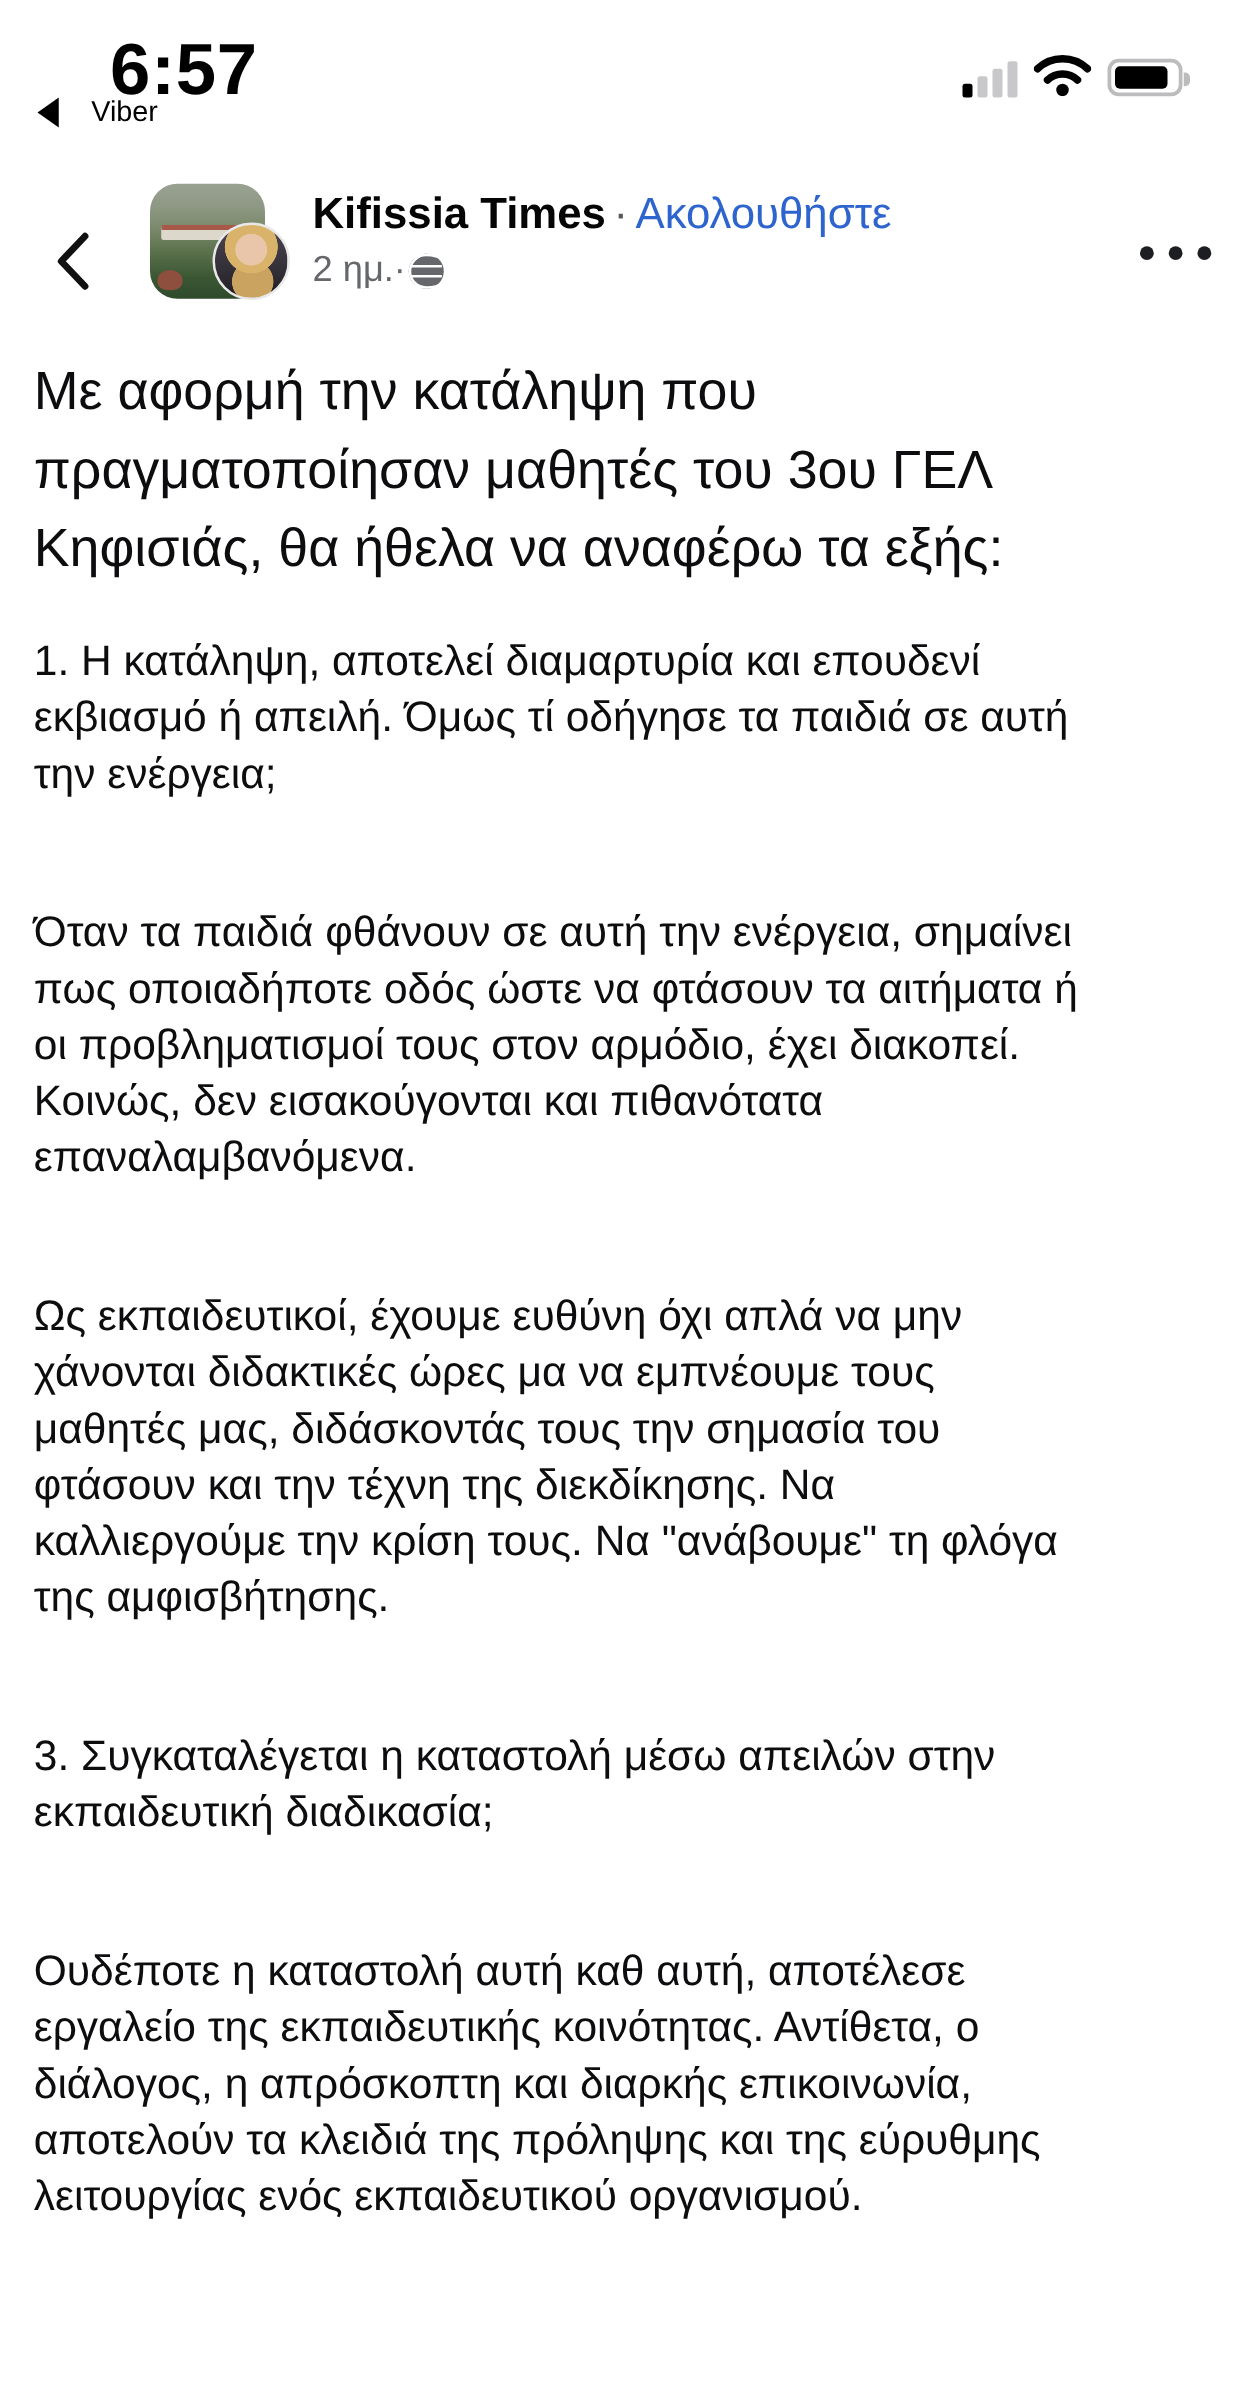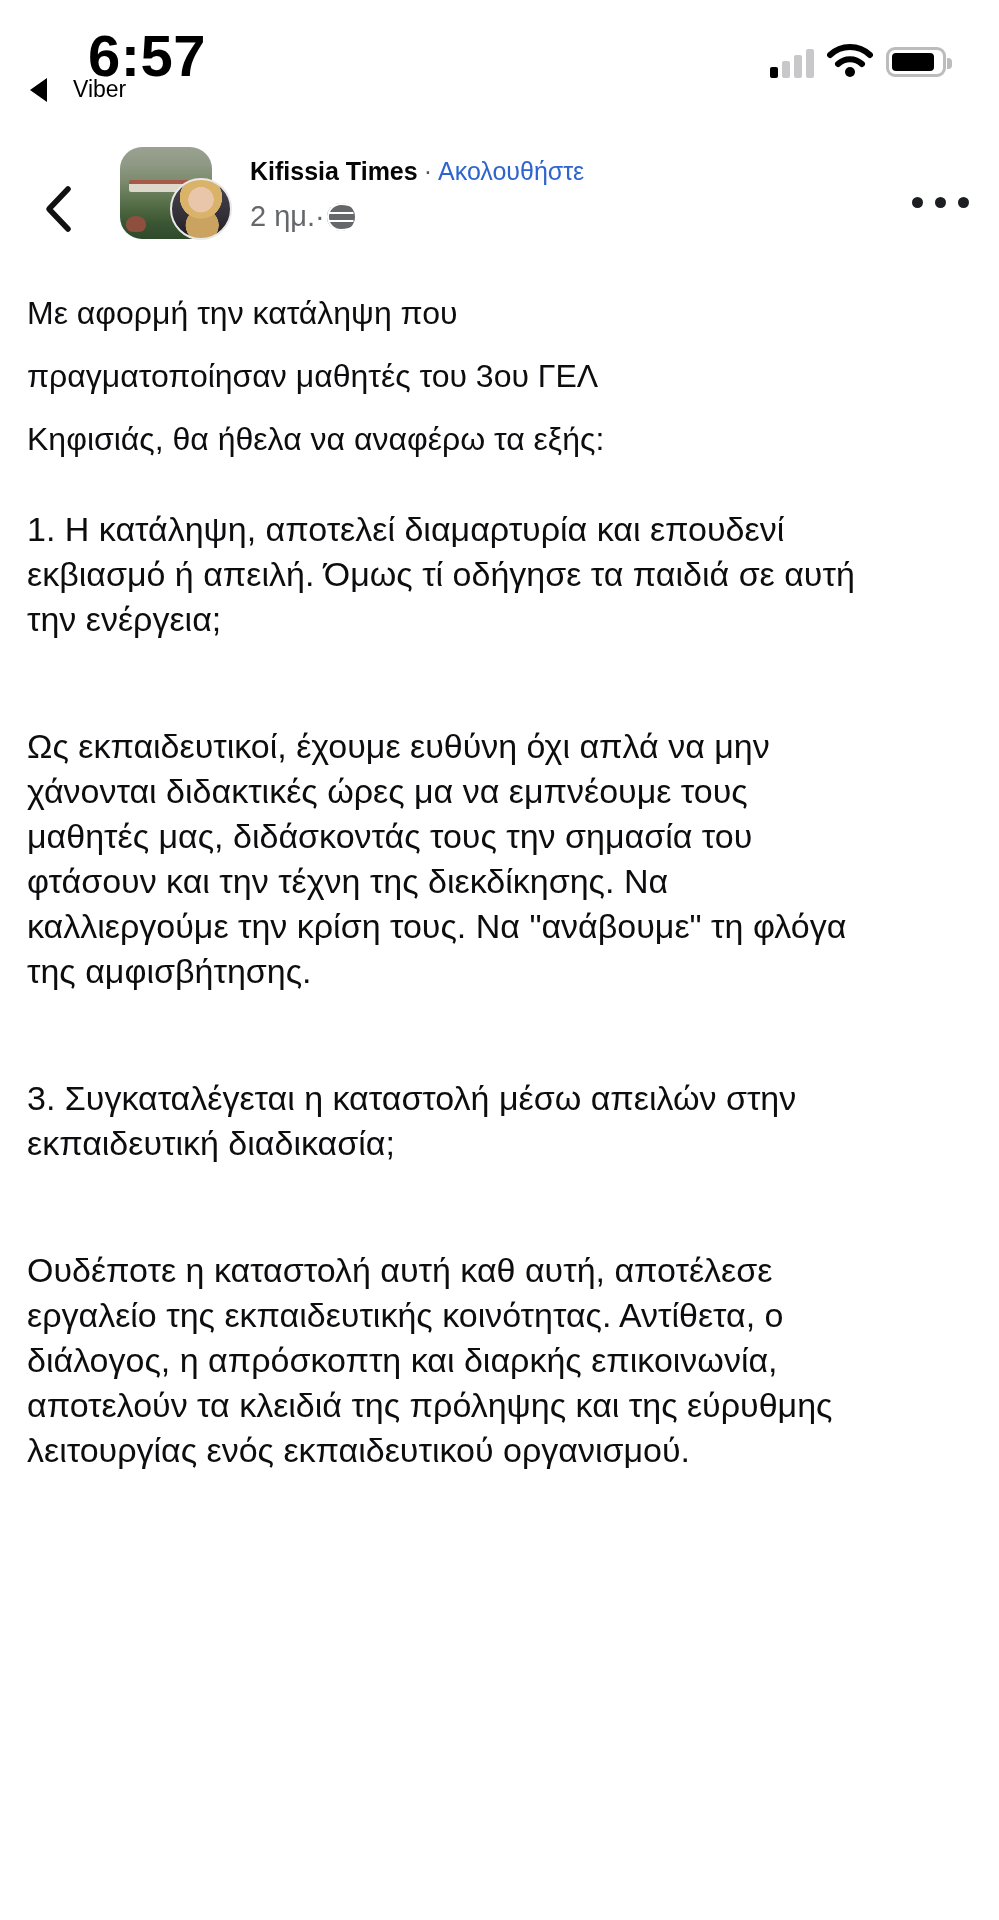--- a/index.html
+++ b/index.html
@@ -58,37 +58,37 @@
     position:absolute; left:170px; top:178px; width:62px; height:62px;
     border-radius:50%; border:2px solid #e9e9e9;
     background:
       radial-gradient(circle at 50% 34%, #e9c6a9 0 26%, rgba(233,198,169,0) 27%),
       radial-gradient(circle at 50% 30%, #d9b36a 0 42%, rgba(217,179,106,0) 43%),
       radial-gradient(circle at 52% 78%, #c9a35f 0 30%, rgba(201,163,95,0) 31%),
       linear-gradient(180deg,#4a4550 0%,#343038 60%,#1f1d22 100%);
   }
   .header-name-row {
     position:absolute; left:250px; top:150px;
-    font-size:25px; line-height:42px; white-space:nowrap;
+    font-size:35px; line-height:42px; white-space:nowrap;
   }
   .page-name { font-weight:700; color:#050505; }
   .name-sep { color:#55575c; padding:0 6px; }
   .follow-link { color:#2e64cd; font-weight:500; }
   .header-sub-row {
     position:absolute; left:250px; top:200px;
     display:flex; align-items:center; 
     font-size:29px; color:#65676b;
   }
   .more-dots { position:absolute; left:912px; top:197px; display:flex; gap:12px; }
   .more-dots i { width:11px; height:11px; border-radius:50%; background:#1c1e21; }
 
   
   .post-body { position:absolute; left:27px; right:27px; top:282px; }
   .headline {
-    font-size:32px; line-height:63px; font-weight:400;
+    font-size:43px; line-height:63px; font-weight:400;
     white-space:pre-line; margin-bottom:36px; color:#0d0d0f;
   }
   .para {
     font-size:34px; line-height:45px; font-weight:400;
     white-space:pre-line; margin-bottom:82px; color:#0d0d0f;
   }
   .para:last-child { margin-bottom:0; }
 </style>
 </head>
 <body>
@@ -148,20 +148,25 @@
   <i></i>
 </div>
 
 <div class="post-body">
   <div class="headline">Με αφορμή την κατάληψη που
 πραγματοποίησαν μαθητές του 3ου ΓΕΛ
 Κηφισιάς, θα ήθελα να αναφέρω τα εξής:</div>
   <div class="para">1. Η κατάληψη, αποτελεί διαμαρτυρία και επουδενί
 εκβιασμό ή απειλή. Όμως τί οδήγησε τα παιδιά σε αυτή
 την ενέργεια;</div>
+  <div class="para">Όταν τα παιδιά φθάνουν σε αυτή την ενέργεια, σημαίνει
+πως οποιαδήποτε οδός ώστε να φτάσουν τα αιτήματα ή
+οι προβληματισμοί τους στον αρμόδιο, έχει διακοπεί.
+Κοινώς, δεν εισακούγονται και πιθανότατα
+επαναλαμβανόμενα.</div>
   <div class="para">Ως εκπαιδευτικοί, έχουμε ευθύνη όχι απλά να μην
 χάνονται διδακτικές ώρες μα να εμπνέουμε τους
 μαθητές μας, διδάσκοντάς τους την σημασία του
 φτάσουν και την τέχνη της διεκδίκησης. Να
 καλλιεργούμε την κρίση τους. Να "ανάβουμε" τη φλόγα
 της αμφισβήτησης.</div>
   <div class="para">3. Συγκαταλέγεται η καταστολή μέσω απειλών στην
 εκπαιδευτική διαδικασία;</div>
   <div class="para">Ουδέποτε η καταστολή αυτή καθ αυτή, αποτέλεσε
 εργαλείο της εκπαιδευτικής κοινότητας. Αντίθετα, ο

